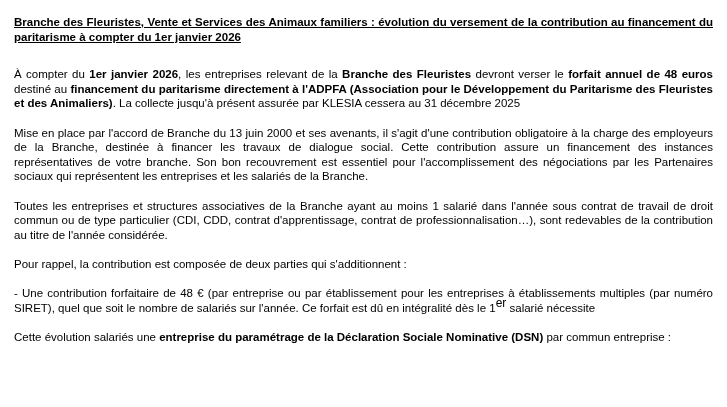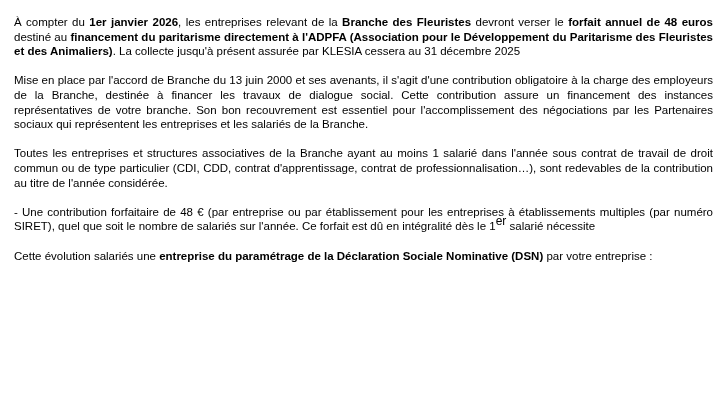--- a/index.html
+++ b/index.html
@@ -35,20 +35,22 @@
   p.para sup {
     font-size: 12px;
     line-height: 0;
     vertical-align: super;
   }
 </style>
 </head>
 <body>
 
 <div class="page">
+  <h1 class="title">Branche des Fleuristes, Vente et Services des Animaux familiers : évolution du versement de la contribution au financement du paritarisme à compter du 1er janvier 2026</h1>
   <div id="doc-body">
       <p class="para"><span>À compter du </span><span class="run-bold">1er janvier 2026</span><span>, les entreprises relevant de la </span><span class="run-bold">Branche des Fleuristes</span><span> devront verser le </span><span class="run-bold">forfait annuel de 48 euros</span><span> destiné au </span><span class="run-bold">financement du paritarisme directement à l'ADPFA (Association pour le Développement du Paritarisme des Fleuristes et des Animaliers)</span><span>. La collecte jusqu'à présent assurée par KLESIA cessera au 31 décembre 2025</span></p>
       <p class="para"><span>Mise en place par l'accord de Branche du 13 juin 2000 et ses avenants, il s'agit d'une contribution obligatoire à la charge des employeurs de la Branche, destinée à financer les travaux de dialogue social. Cette contribution assure un financement des instances représentatives de votre branche. Son bon recouvrement est essentiel pour l'accomplissement des négociations par les Partenaires sociaux qui représentent les entreprises et les salariés de la Branche.</span></p>
       <p class="para"><span>Toutes les entreprises et structures associatives de la Branche ayant au moins 1 salarié dans l'année sous contrat de travail de droit commun ou de type particulier (CDI, CDD, contrat d'apprentissage, contrat de professionnalisation…), sont redevables de la contribution au titre de l'année considérée.</span></p>
+      <p class="para"><span>Pour rappel, la contribution est composée de deux parties qui s'additionnent :</span></p>
       <p class="para"><span>- Une contribution forfaitaire de 48 € (par entreprise ou par établissement pour les entreprises à établissements multiples (par numéro SIRET), quel que soit le nombre de salariés sur l'année. Ce forfait est dû en intégralité dès le 1</span><sup>er</sup><span> salarié nécessite</span></p>
-      <p class="para"><span>Cette évolution salariés une </span><span class="run-bold">entreprise du paramétrage de la Déclaration Sociale Nominative (DSN)</span><span> par votre entreprise :</span></p>
+      <p class="para"><span>Cette évolution salariés une </span><span class="run-bold">entreprise du paramétrage de la Déclaration Sociale Nominative (DSN)</span><span> par commun entreprise :</span></p>
     </div>
 </div>
 
 </body></html>

